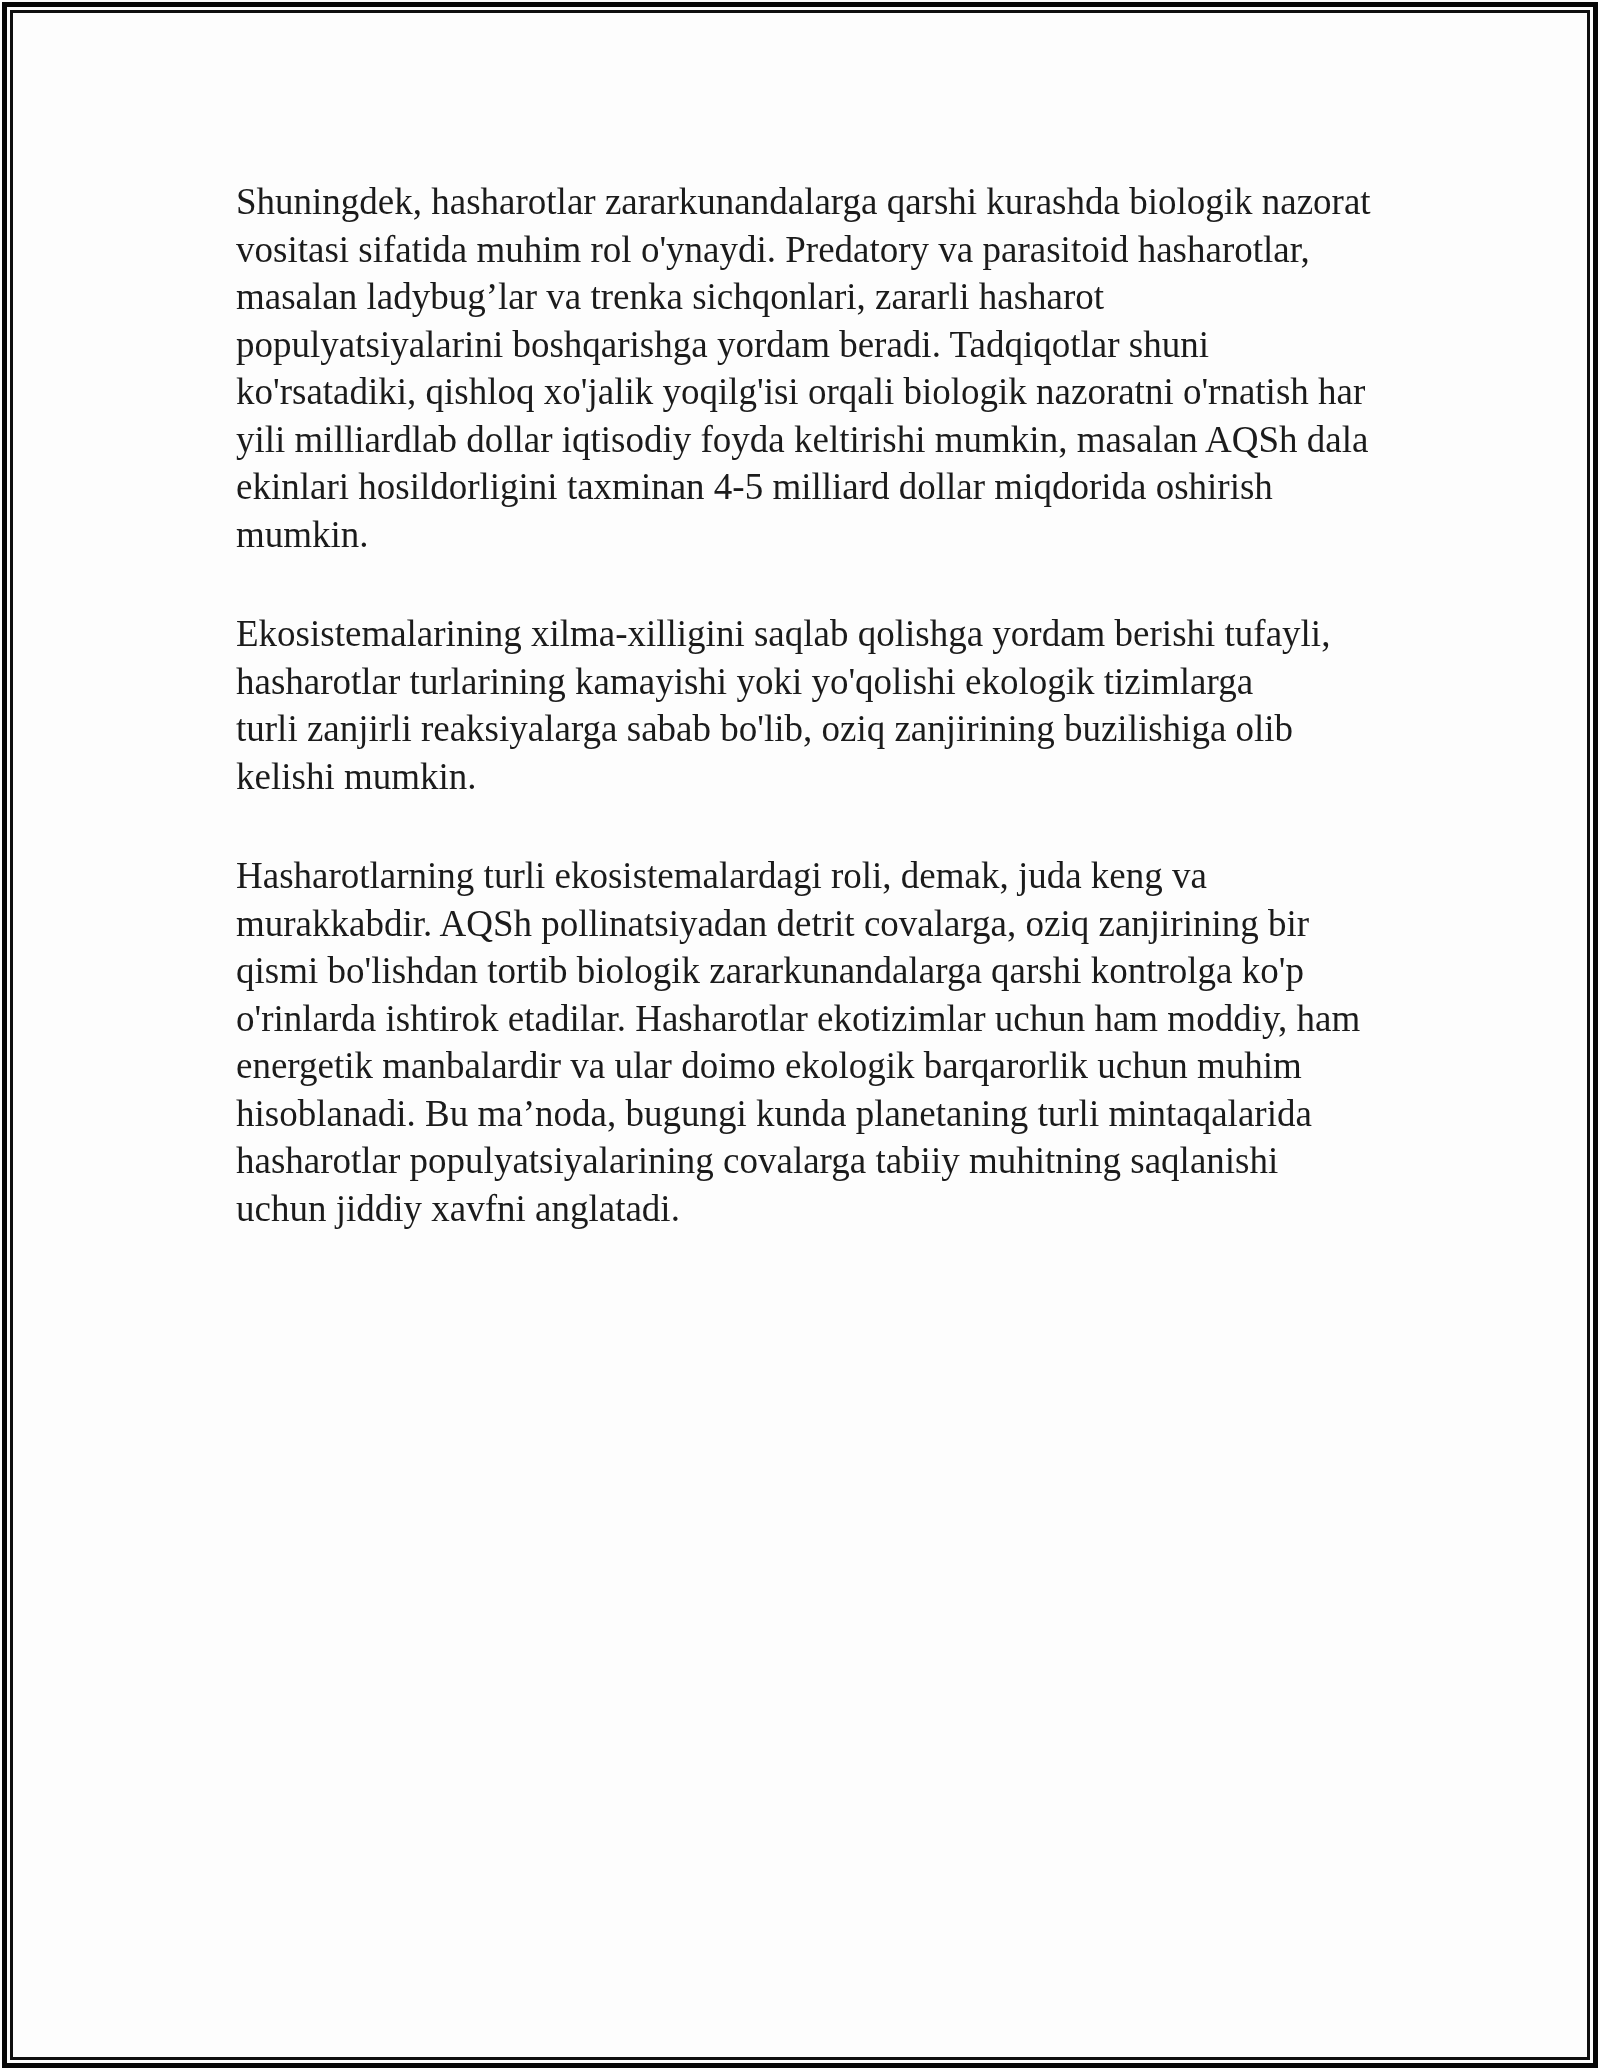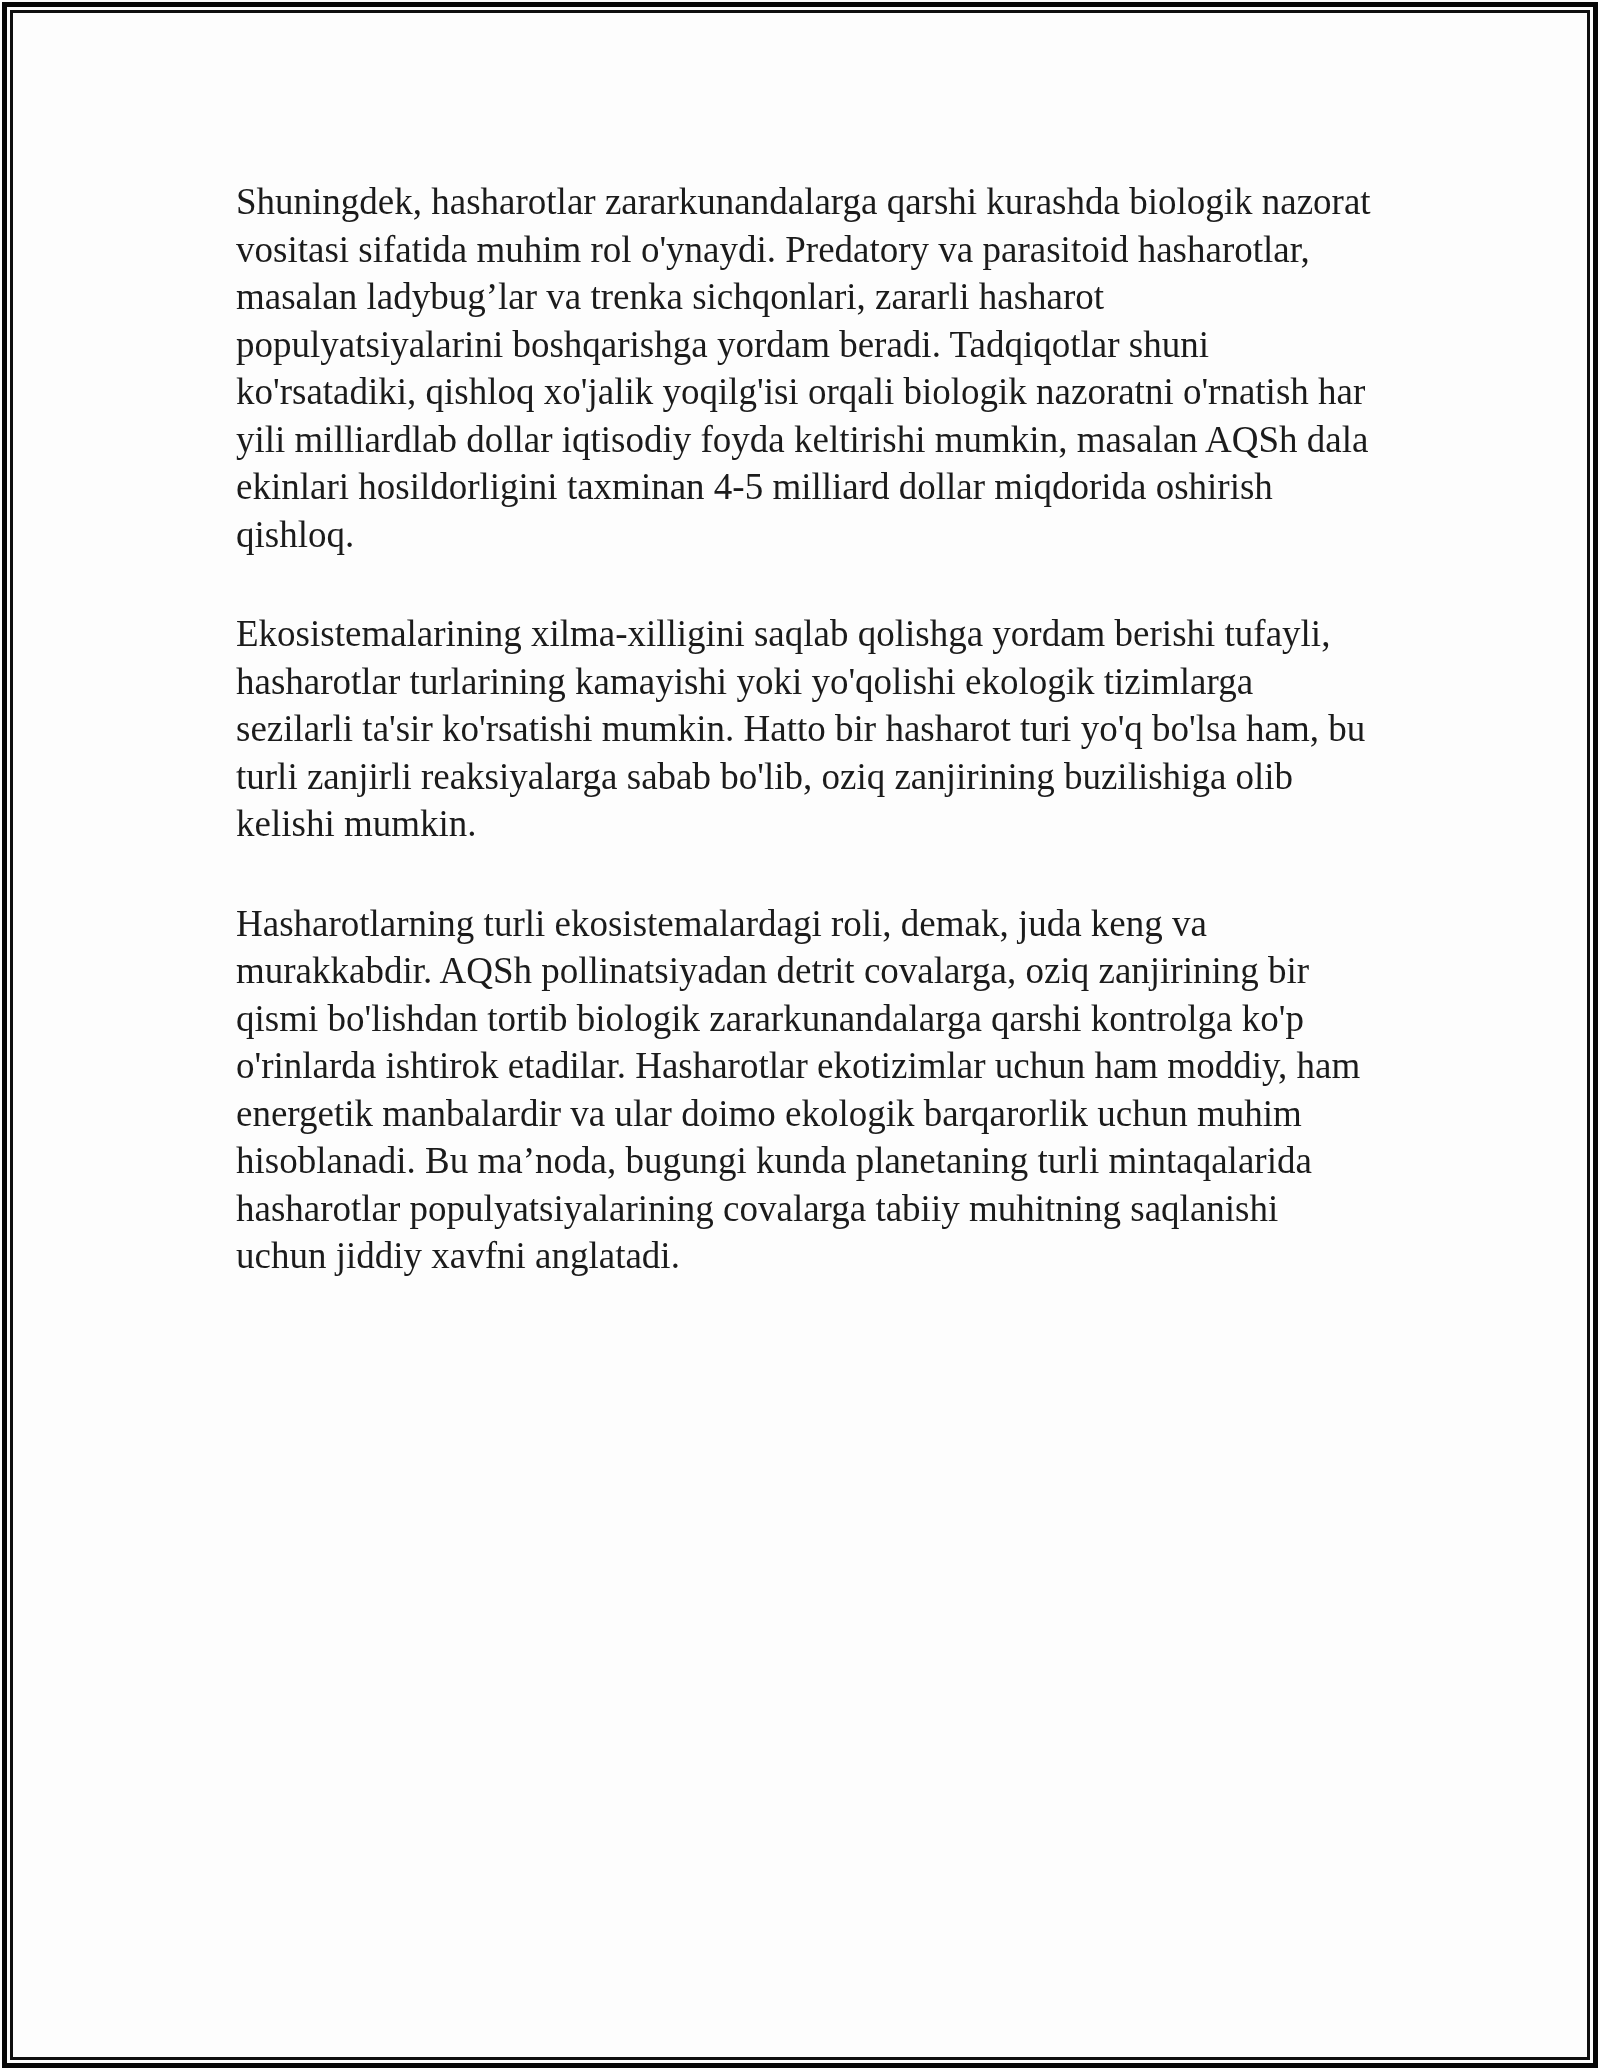--- a/index.html
+++ b/index.html
@@ -48,27 +48,26 @@
   <div class="content">
 
     <p class="para">
       <span class="line">Shuningdek, hasharotlar zararkunandalarga qarshi kurashda biologik nazorat</span>
       <span class="line">vositasi sifatida muhim rol o'ynaydi. Predatory va parasitoid hasharotlar,</span>
       <span class="line">masalan ladybug’lar va trenka sichqonlari, zararli hasharot</span>
       <span class="line">populyatsiyalarini boshqarishga yordam beradi. Tadqiqotlar shuni</span>
       <span class="line">ko'rsatadiki, qishloq xo'jalik yoqilg'isi orqali biologik nazoratni o'rnatish har</span>
       <span class="line">yili milliardlab dollar iqtisodiy foyda keltirishi mumkin, masalan AQSh dala</span>
       <span class="line">ekinlari hosildorligini taxminan 4-5 milliard dollar miqdorida oshirish</span>
-      <span class="line">qishloq.</span>
+      <span class="line">mumkin.</span>
     </p>
 
     <p class="para">
       <span class="line">Ekosistemalarining xilma-xilligini saqlab qolishga yordam berishi tufayli,</span>
       <span class="line">hasharotlar turlarining kamayishi yoki yo'qolishi ekologik tizimlarga</span>
-      <span class="line">sezilarli ta'sir ko'rsatishi mumkin. Hatto bir hasharot turi yo'q bo'lsa ham, bu</span>
       <span class="line">turli zanjirli reaksiyalarga sabab bo'lib, oziq zanjirining buzilishiga olib</span>
       <span class="line">kelishi mumkin.</span>
     </p>
 
     <p class="para">
       <span class="line">Hasharotlarning turli ekosistemalardagi roli, demak, juda keng va</span>
       <span class="line">murakkabdir. AQSh pollinatsiyadan detrit covalarga, oziq zanjirining bir</span>
       <span class="line">qismi bo'lishdan tortib biologik zararkunandalarga qarshi kontrolga ko'p</span>
       <span class="line">o'rinlarda ishtirok etadilar. Hasharotlar ekotizimlar uchun ham moddiy, ham</span>
       <span class="line">energetik manbalardir va ular doimo ekologik barqarorlik uchun muhim</span>

